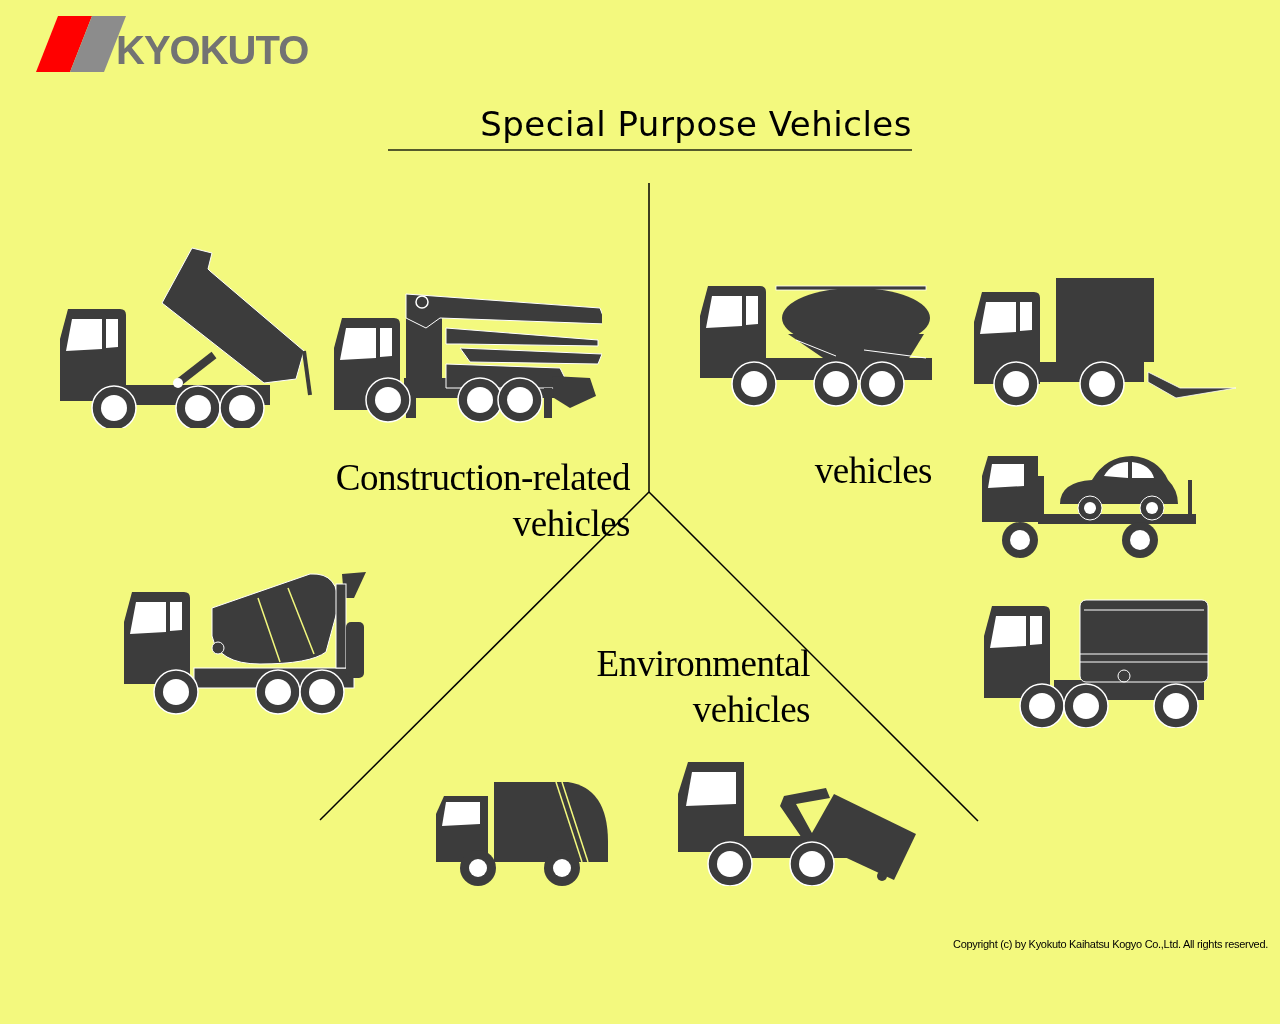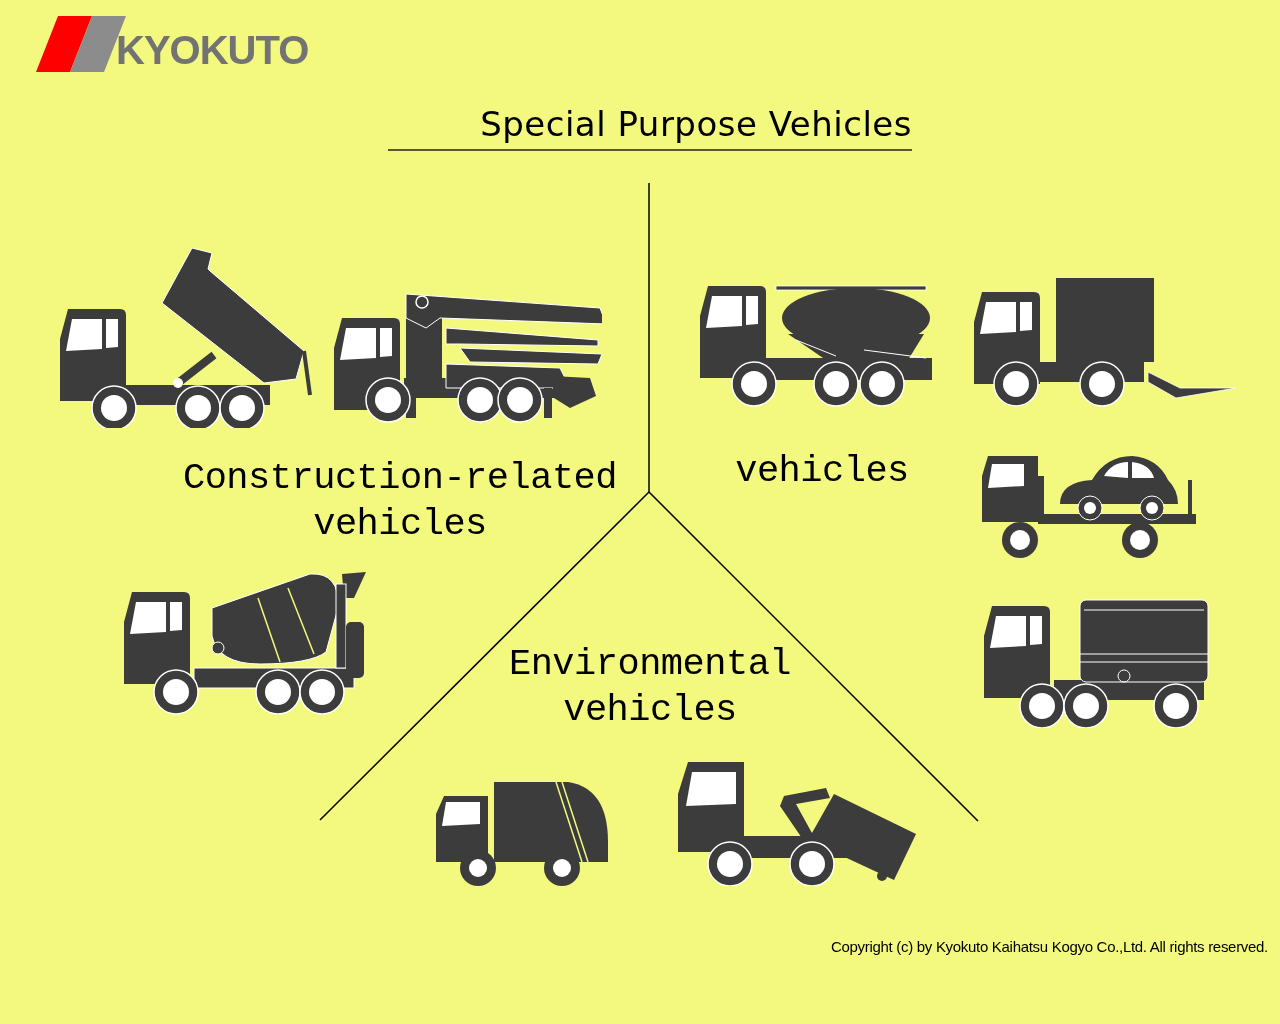--- a/index.html
+++ b/index.html
@@ -16,31 +16,31 @@
     font-family: "Liberation Sans", sans-serif; font-weight: bold;
     font-size: 40px; letter-spacing: -1px; color: #737373; line-height: 40px;
   }
   #title {
     left: 388px; top: 102px; width: 524px; text-align: right;
     font-family: "DejaVu Sans", sans-serif; font-size: 34px; line-height: 44px;
     letter-spacing: 0.5px; color: #000;
   }
   #title-rule { left: 388px; top: 149px; width: 524px; height: 2px; background: #555a2c; }
   .cat {
-    font-family: Liberation Mono, monospace; font-size: 37px; line-height: 46px;
-    text-align: center; color: #000; letter-spacing: -0.5px;
+    font-family: Liberation Serif, serif; font-size: 37px; line-height: 46px;
+    text-align: right; color: #000; letter-spacing: -0.5px;
   }
   #cat-construction { left: 170px; top: 455px; width: 460px; }
   #cat-logistics { left: 712px; top: 448px; width: 220px; }
-  #cat-environmental { left: 470px; top: 641px; width: 360px; }
+  #cat-environmental { left: 450px; top: 641px; width: 360px; }
   #lines { left: 0; top: 0; width: 1280px; height: 1024px; }
   .veh { position: absolute; }
   #copyright {
     left: 820px; top: 938px; width: 448px; text-align: right;
-    font-family: "Liberation Sans", sans-serif; font-size: 15px; color: #000;
+    font-family: "Liberation Sans", sans-serif; font-size: 11px; color: #000;
     letter-spacing: -0.3px;
   }
 </style>
 </head>
 <body>
 
 <div id="logo" class="abs">
   <svg width="90" height="62" viewBox="0 0 90 62">
     <polygon points="22,2 56,2 34,58 0,58" fill="#ff0000"></polygon>
     <polygon points="56,2 90,2 68,58 34,58" fill="#8c8c8c"></polygon>

